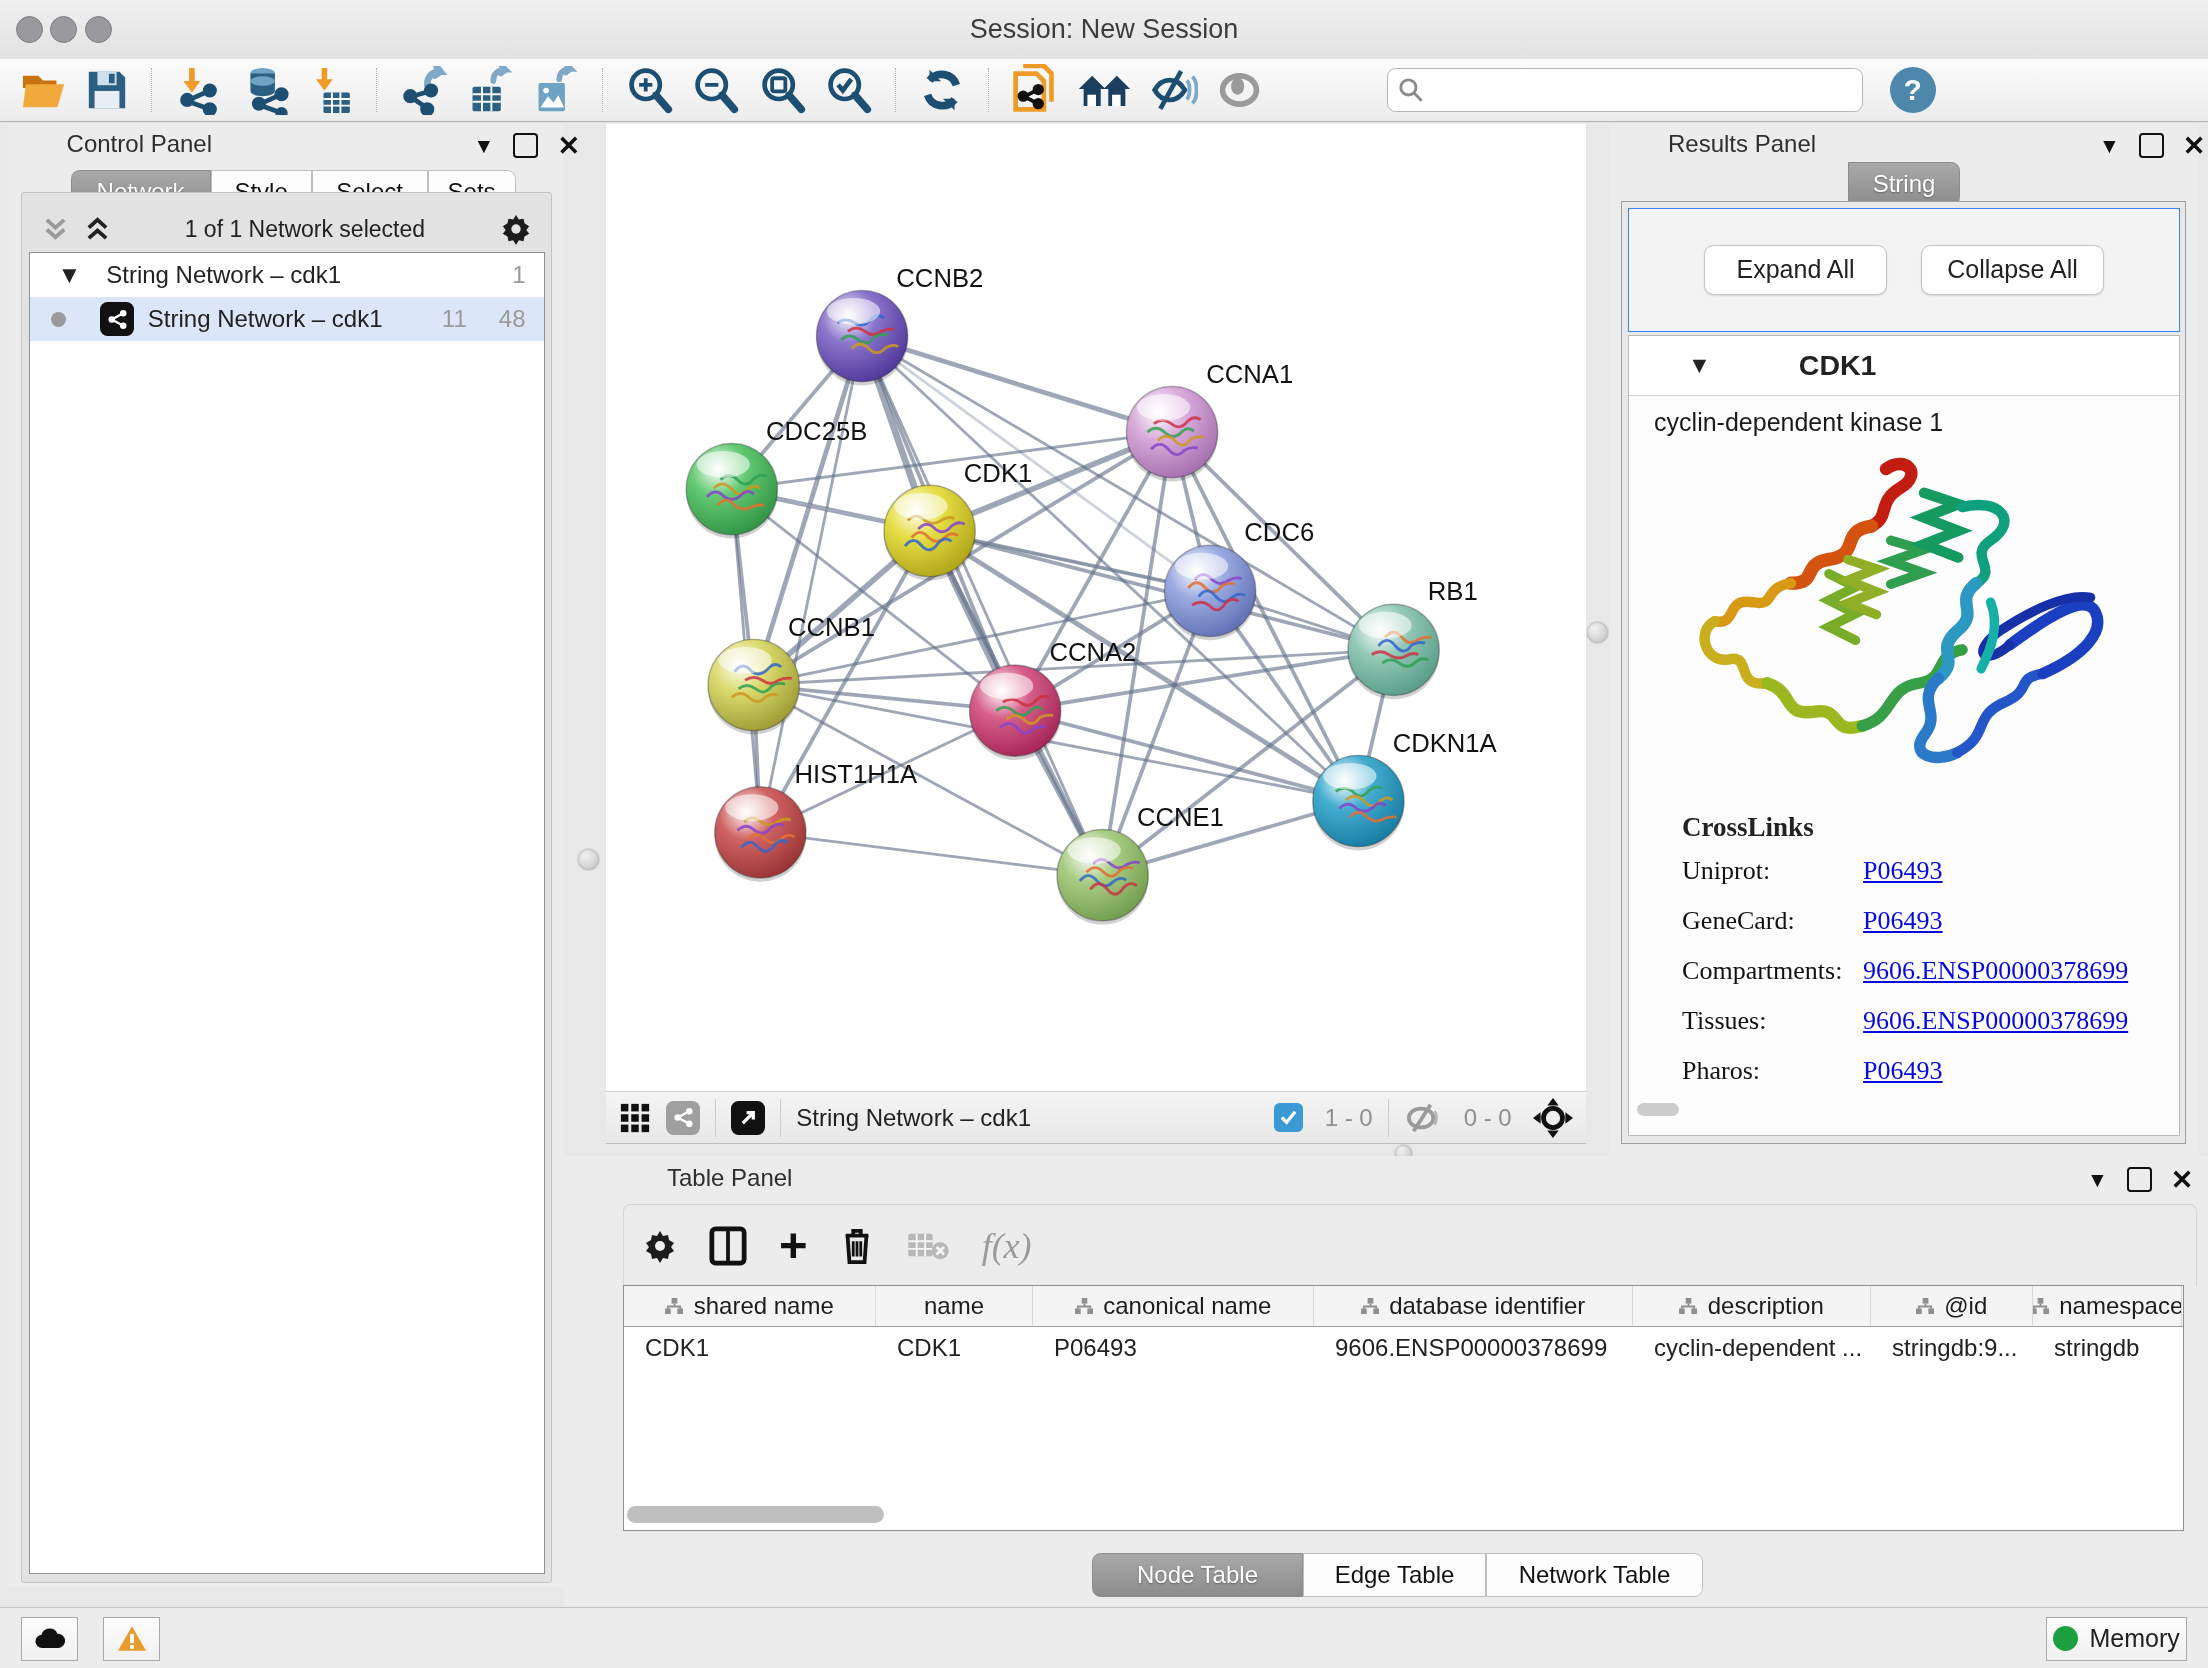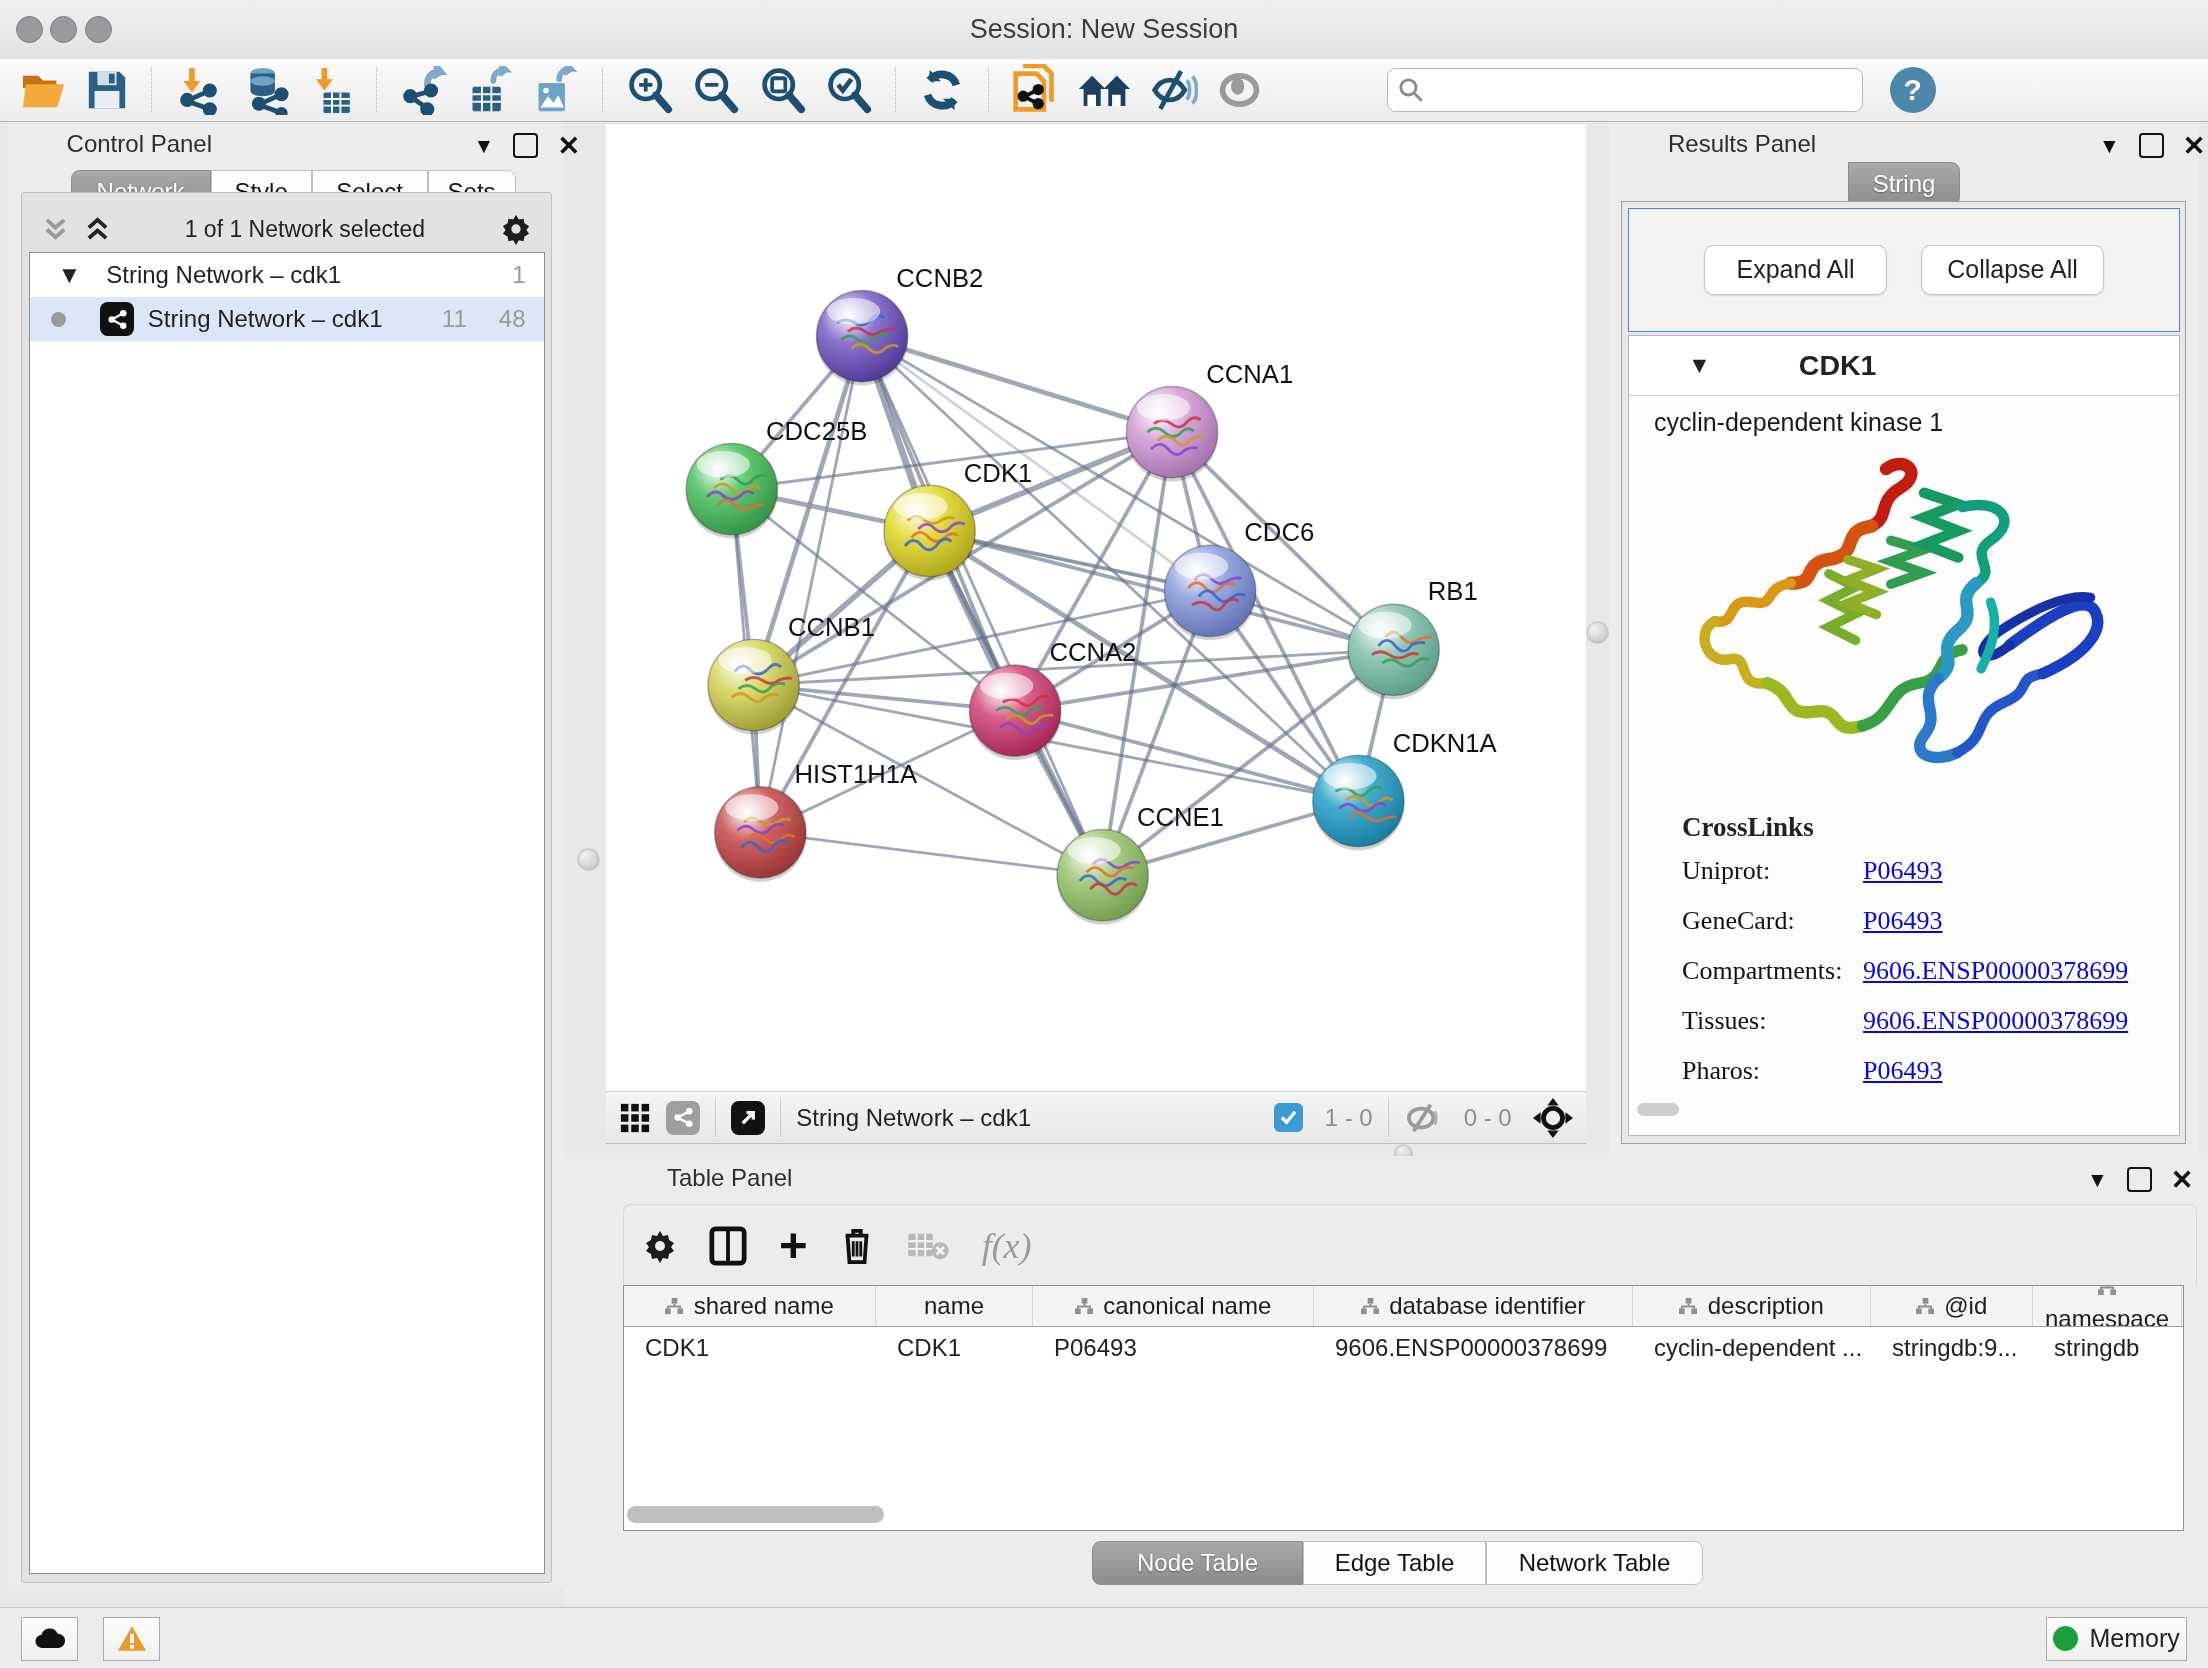--- a/index.html
+++ b/index.html
@@ -77,21 +77,21 @@
   #table-panel{left:564px;top:1156px;width:1644px;height:450px;background:#ececec;}
   #tp-toolbar{left:59px;top:48px;width:1574px;height:82px;background:#ececec;border:1px solid #d6d6d6;
               border-bottom:none;border-radius:7.6px 7.6px 0 0;display:flex;align-items:center;padding-left:19px;box-sizing:border-box;gap:32px;}
   #tp-table{left:59px;top:129px;width:1559px;height:244px;background:#fff;border:1.9px solid #8f8f8f;overflow:hidden;}
   #tp-header{display:flex;height:40px;background:#f4f4f4;border-bottom:1.9px solid #9f9f9f;}
   .th{display:flex;align-items:center;justify-content:center;gap:9.5px;border-right:1px solid #d8d8d8;
       box-sizing:border-box;font-size:24px;color:#1c1c1c;overflow:hidden;white-space:nowrap;}
   .tr{display:flex;height:42px;}
   .td{display:flex;align-items:center;padding-left:21px;box-sizing:border-box;font-size:24px;overflow:hidden;white-space:nowrap;}
   #tp-hscroll{left:63px;top:350px;width:257px;height:17px;background:#bfbfbf;border-radius:8.6px;}
-  #tp-tabs{left:528px;top:385px;}
+  #tp-tabs{left:528px;top:397px;}
   
   #statusbar{left:0;top:1607px;width:2208px;height:61px;background:#ececec;border-top:1px solid #c3c3c3;}
   .sb-btn{position:absolute;top:8.6px;height:42px;background:linear-gradient(#fdfdfd,#f0f0f0);
           border:1.9px solid #a9a9a9;display:flex;align-items:center;justify-content:center;}
   #memory-btn{right:21px;width:139px;gap:11.4px;font-size:25px;}
   .green-dot{width:25px;height:25px;border-radius:50%;background:#1d9e3f;}
   svg{display:block;}
   text{font-family:"Liberation Sans",sans-serif;}
 </style>
 </head>
@@ -776,21 +776,21 @@
             <span>
               <svg width="19" height="17" viewBox="0 0 20 18">
                 <rect x="7" y="0" width="6" height="6" fill="#8f8f8f"></rect>
                 <rect x="0" y="11" width="6" height="6" fill="#8f8f8f"></rect>
                 <rect x="13" y="11" width="6" height="6" fill="#8f8f8f"></rect>
                 <path d="M10 6 v3 M10 9 h-7 v2 M10 9 h6 v2" stroke="#8f8f8f" stroke-width="2" fill="none"></path>
               </svg>
             </span>
             <span>@id</span>
           </div>
-          <div class="th" style="width: 149px; flex-direction: column;">
+          <div class="th" style="width: 149px;">
             <span>
               <svg width="19" height="17" viewBox="0 0 20 18">
                 <rect x="7" y="0" width="6" height="6" fill="#8f8f8f"></rect>
                 <rect x="0" y="11" width="6" height="6" fill="#8f8f8f"></rect>
                 <rect x="13" y="11" width="6" height="6" fill="#8f8f8f"></rect>
                 <path d="M10 6 v3 M10 9 h-7 v2 M10 9 h6 v2" stroke="#8f8f8f" stroke-width="2" fill="none"></path>
               </svg>
             </span>
             <span>namespace</span>
           </div>

